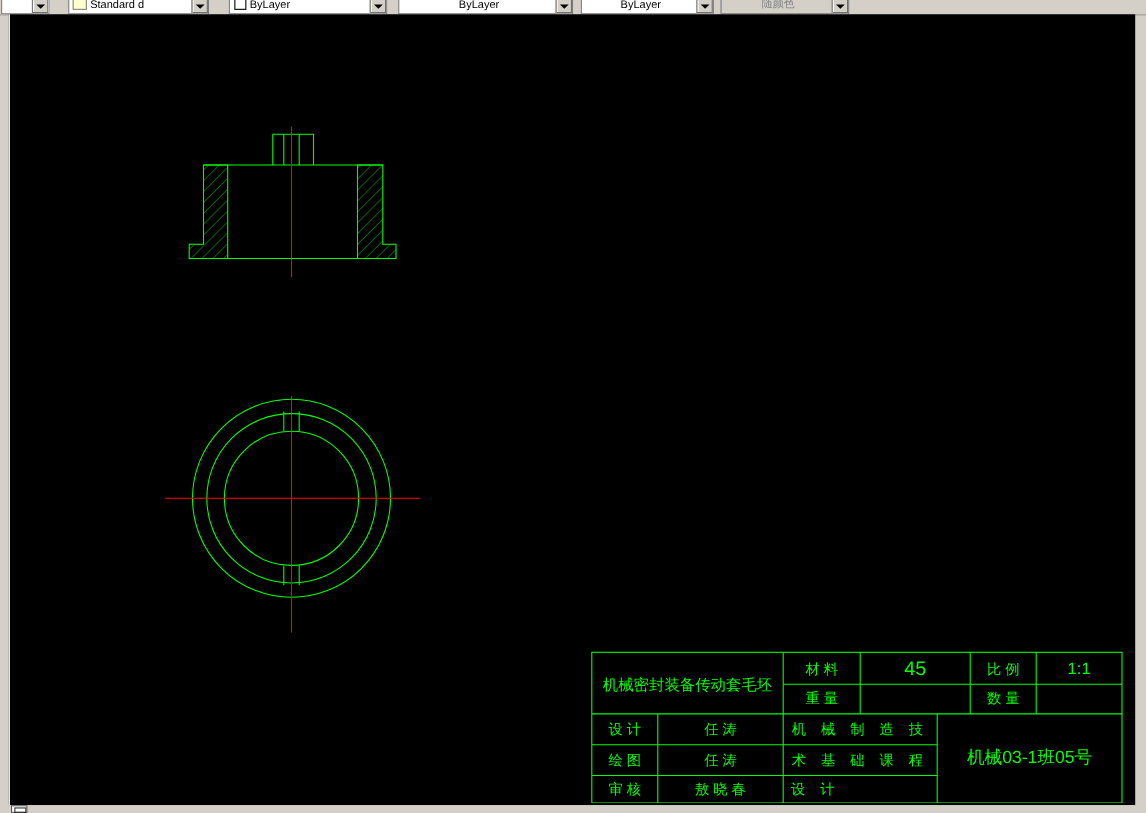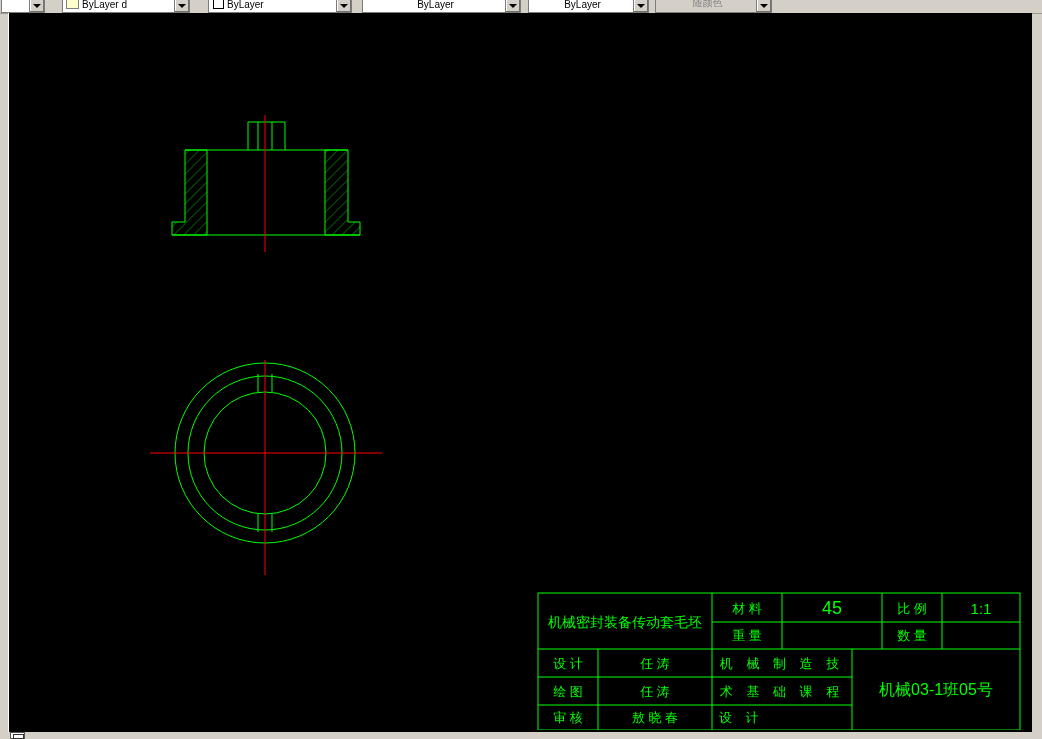--- a/index.html
+++ b/index.html
@@ -39,21 +39,21 @@
 <body>
 
 <div class="toolbar">
 
   <div class="combo" style="left:1px;width:44px">
     <span class="combo-arrow"></span>
   </div>
 
   <div class="combo" style="left:62px;width:128px">
     <span class="styleicon"></span>
-    <span class="label">ByLayer d</span>
+    <span class="label">Standard d</span>
     <span class="combo-arrow"></span>
   </div>
 
   <div class="combo" style="left:208px;width:144px">
     <span class="swatch"></span>
     <span class="label">ByLayer</span>
     <span class="combo-arrow"></span>
   </div>
 
   <div class="combo" style="left:362px;width:159px">

